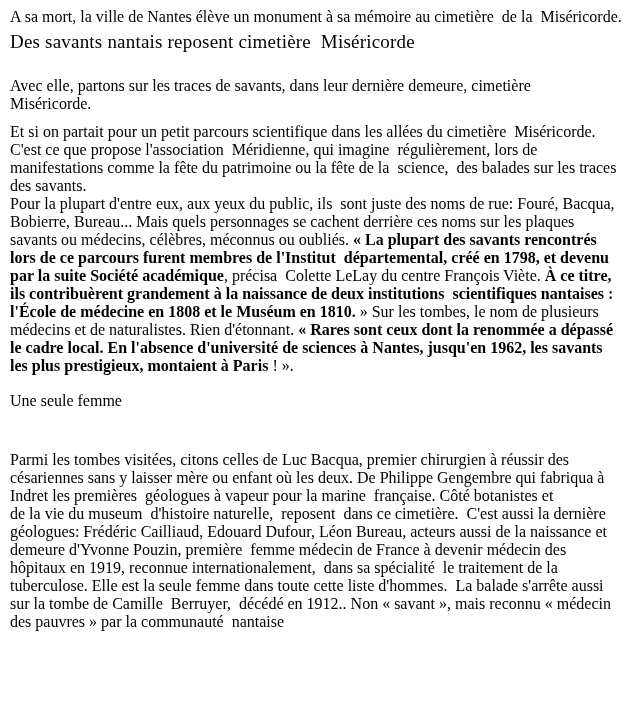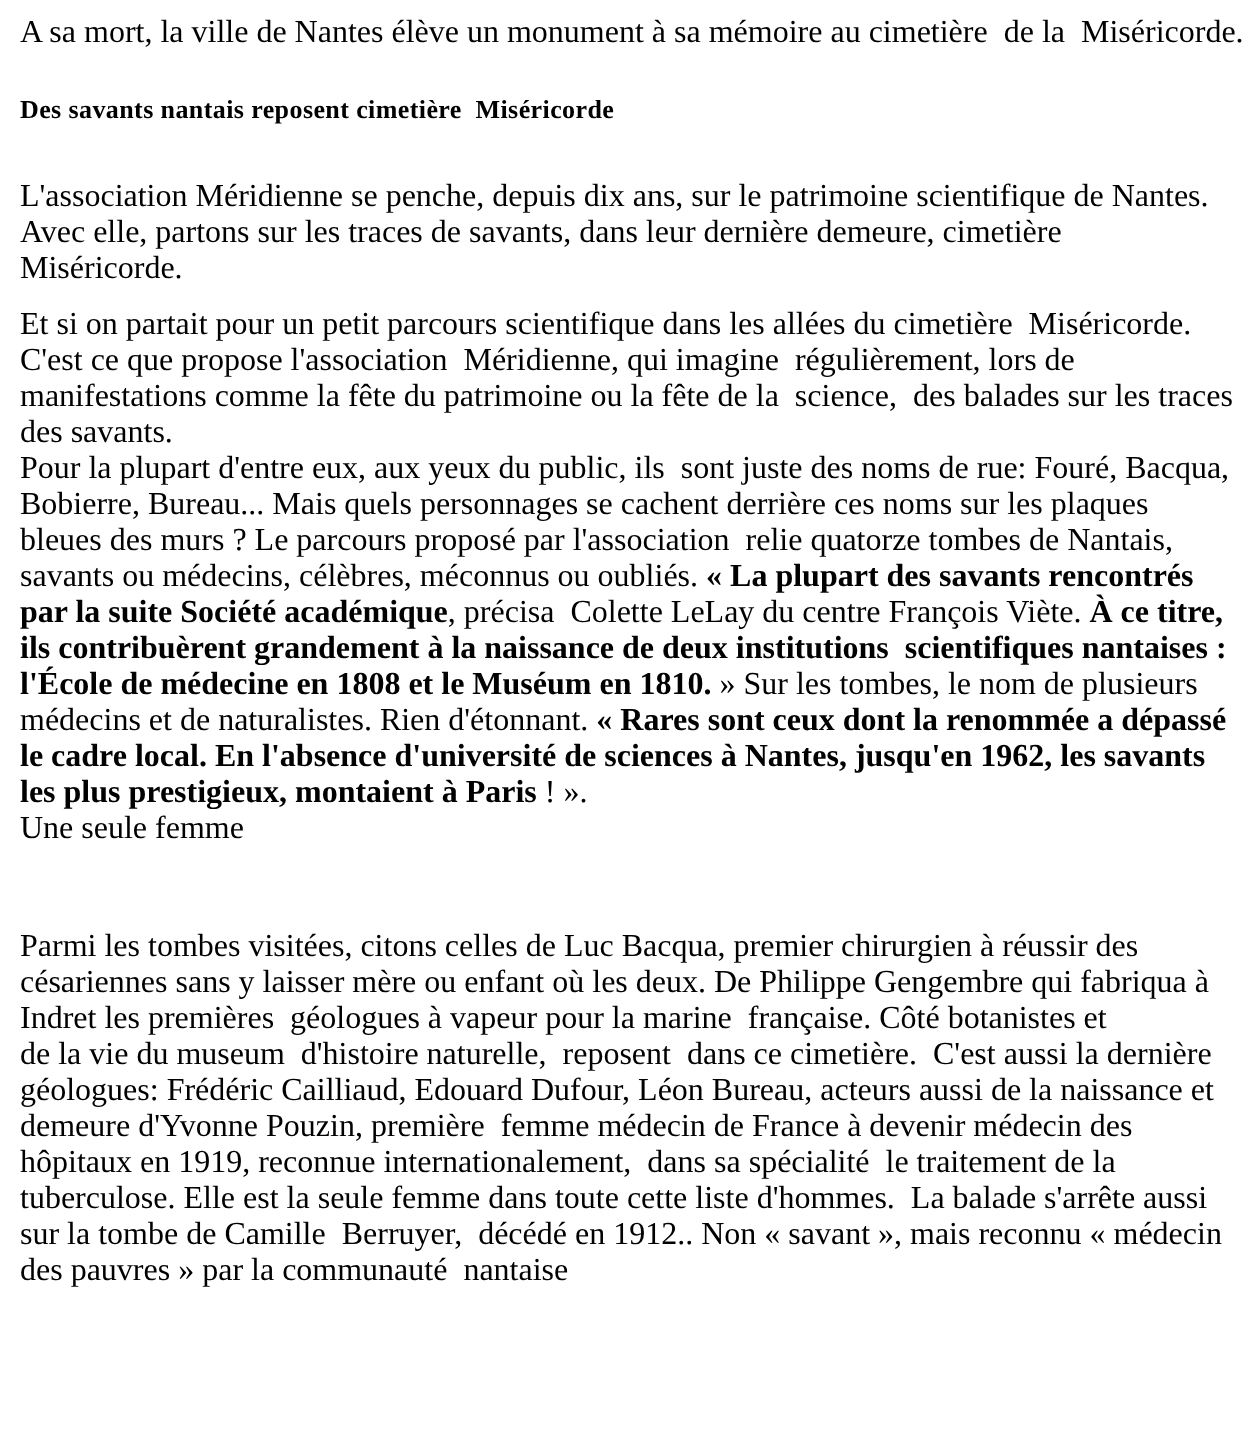--- a/index.html
+++ b/index.html
@@ -28,54 +28,53 @@
   .line {
     display: block;
     white-space: pre;       
     line-height: 18px;
   }
   .seg { font-weight: inherit; }
   .bold { font-weight: 700; }
 
   
   .intro-line            { margin-top: 0; }
-  .article-heading       { margin-top: 18px; font-size: 13px; font-weight: 700; }
+  .article-heading       { margin-top: 5px; font-size: 19px; font-weight: 400; }
   .article-heading .line { line-height: 22px; letter-spacing: 0.2px; }
   .para-meridienne       { margin-top: 24px; }
   .para-parcours         { margin-top: 10px; }
   .para-savants-quotes   { }
-  .subhead-une-seule-femme { }
+  .subhead-une-seule-femme { margin-top: 17px; }
   .para-tombes-visitees  { margin-top: 41px; }
 </style>
 </head>
 <body>
 
 <main class="article">
     <p class="block intro-line">
       <span class="line"><span class="seg">A sa mort, la ville de Nantes élève un monument à sa mémoire au cimetière  de la  Miséricorde.</span></span>
     </p>
     <h3 class="block article-heading">
       <span class="line"><span class="seg">Des savants nantais reposent cimetière  Miséricorde</span></span>
     </h3>
     <p class="block para-meridienne">
-      <span class="line"><span class="seg">L'association Méridienne se penche, depuis dix ans, sur le patrimoine scientifique de Nantes.</span></span>
       <span class="line"><span class="seg">Avec elle, partons sur les traces de savants, dans leur dernière demeure, cimetière</span></span>
       <span class="line"><span class="seg">Miséricorde.</span></span>
     </p>
     <p class="block para-parcours">
       <span class="line"><span class="seg">Et si on partait pour un petit parcours scientifique dans les allées du cimetière  Miséricorde.</span></span>
       <span class="line"><span class="seg">C'est ce que propose l'association  Méridienne, qui imagine  régulièrement, lors de</span></span>
       <span class="line"><span class="seg">manifestations comme la fête du patrimoine ou la fête de la  science,  des balades sur les traces</span></span>
       <span class="line"><span class="seg">des savants.</span></span>
     </p>
     <p class="block para-savants-quotes">
       <span class="line"><span class="seg">Pour la plupart d'entre eux, aux yeux du public, ils  sont juste des noms de rue: Fouré, Bacqua,</span></span>
       <span class="line"><span class="seg">Bobierre, Bureau... Mais quels personnages se cachent derrière ces noms sur les plaques</span></span>
-      <span class="line"><span class="seg">bleues des murs ? Le parcours proposé par l'association  relie quatorze tombes de Nantais,</span></span>
       <span class="line"><span class="seg">savants ou médecins, célèbres, méconnus ou oubliés. </span><span class="seg bold">« La plupart des savants rencontrés</span></span>
+      <span class="line"><span class="seg bold">lors de ce parcours furent membres de l'Institut  départemental, créé en 1798, et devenu</span></span>
       <span class="line"><span class="seg bold">par la suite Société académique</span><span class="seg">, précisa  Colette LeLay du centre François Viète. </span><span class="seg bold">À ce titre,</span></span>
       <span class="line"><span class="seg bold">ils contribuèrent grandement à la naissance de deux institutions  scientifiques nantaises :</span></span>
       <span class="line"><span class="seg bold">l'École de médecine en 1808 et le Muséum en 1810.</span><span class="seg"> » Sur les tombes, le nom de plusieurs</span></span>
       <span class="line"><span class="seg">médecins et de naturalistes. Rien d'étonnant. </span><span class="seg bold">« Rares sont ceux dont la renommée a dépassé</span></span>
       <span class="line"><span class="seg bold">le cadre local. En l'absence d'université de sciences à Nantes, jusqu'en 1962, les savants</span></span>
       <span class="line"><span class="seg bold">les plus prestigieux, montaient à Paris</span><span class="seg"> ! ».</span></span>
     </p>
     <p class="block subhead-une-seule-femme">
       <span class="line"><span class="seg">Une seule femme</span></span>
     </p>

